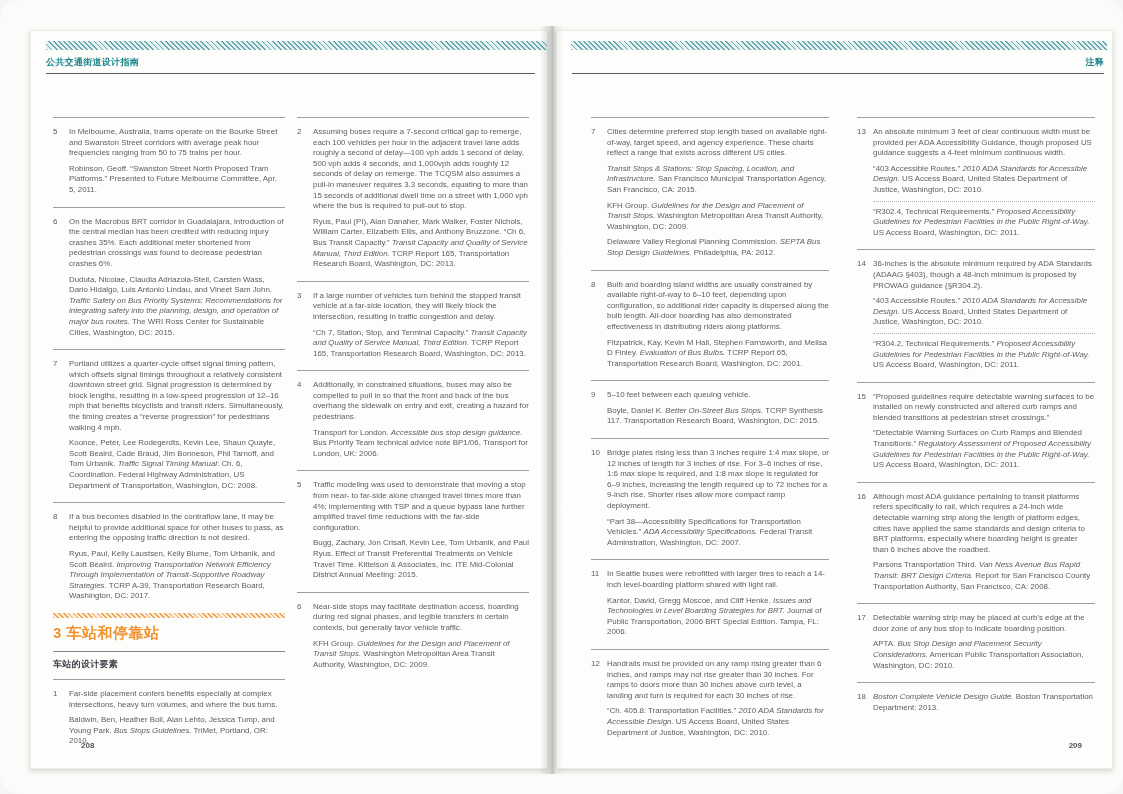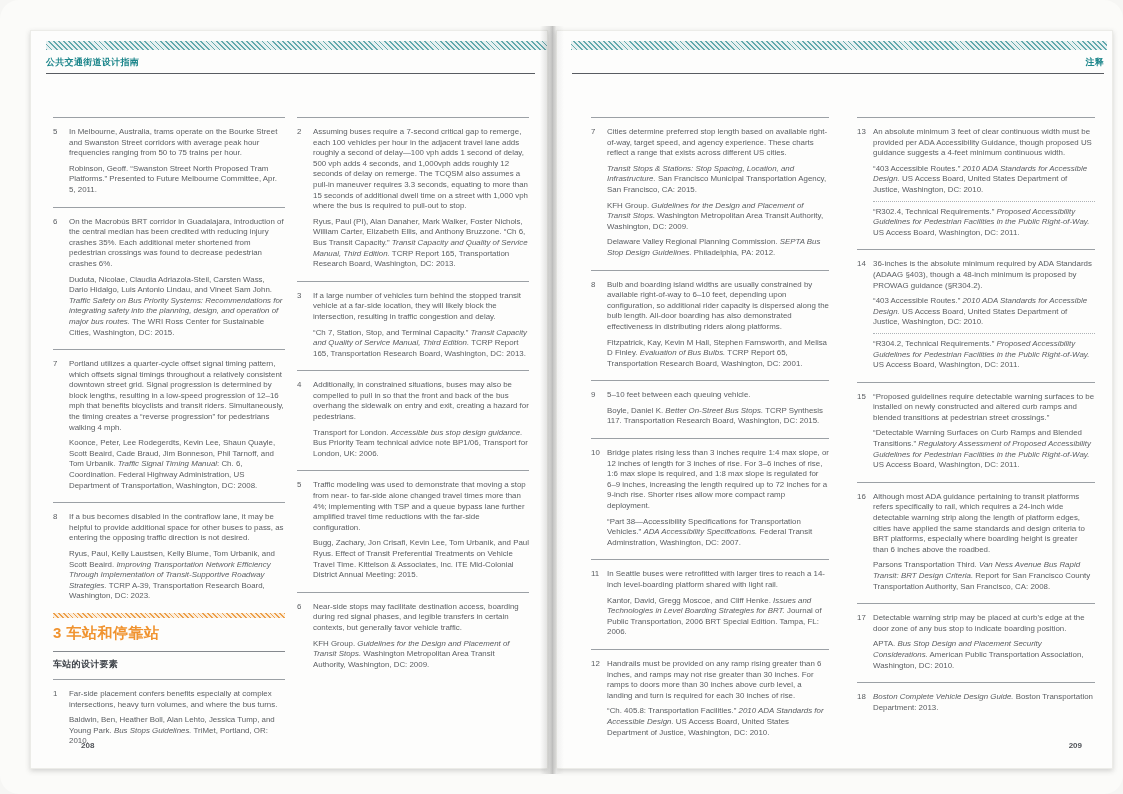--- a/index.html
+++ b/index.html
@@ -100,21 +100,21 @@
             <div class="note-body">
               <p class="note-para"><span>Portland utilizes a quarter-cycle offset signal timing pattern, which offsets signal timings throughout a relatively consistent downtown street grid. Signal progression is determined by block lengths, resulting in a low-speed progression of 12–16 mph that benefits bicyclists and transit riders. Simultaneously, the timing creates a “reverse progression” for pedestrians walking 4 mph.</span></p>
               <p class="note-para"><span>Koonce, Peter, Lee Rodegerdts, Kevin Lee, Shaun Quayle, Scott Beaird, Cade Braud, Jim Bonneson, Phil Tarnoff, and Tom Urbanik. </span><i>Traffic Signal Timing Manual</i><span>: Ch. 6, Coordination. Federal Highway Administration, US Department of Transportation, Washington, DC: 2008.</span></p>
             </div>
           </div>
           <div class="note-rule"></div>
           <div class="note-item">
             <div class="note-num">8</div>
             <div class="note-body">
               <p class="note-para"><span>If a bus becomes disabled in the contraflow lane, it may be helpful to provide additional space for other buses to pass, as entering the opposing traffic direction is not desired.</span></p>
-              <p class="note-para"><span>Ryus, Paul, Kelly Laustsen, Kelly Blume, Tom Urbanik, and Scott Beaird. </span><i>Improving Transportation Network Efficiency Through Implementation of Transit-Supportive Roadway Strategies.</i><span> TCRP A-39, Transportation Research Board, Washington, DC: 2023.</span></p>
+              <p class="note-para"><span>Ryus, Paul, Kelly Laustsen, Kelly Blume, Tom Urbanik, and Scott Beaird. </span><i>Improving Transportation Network Efficiency Through Implementation of Transit-Supportive Roadway Strategies.</i><span> TCRP A-39, Transportation Research Board, Washington, DC: 2017.</span></p>
             </div>
           </div>
           <div class="section-band"></div>
           <div class="section-heading">3 车站和停靠站</div>
           <div class="section-rule"></div>
           <div class="section-subheading">车站的设计要素</div>
           <div class="note-rule"></div>
           <div class="note-item">
             <div class="note-num">1</div>
             <div class="note-body">

